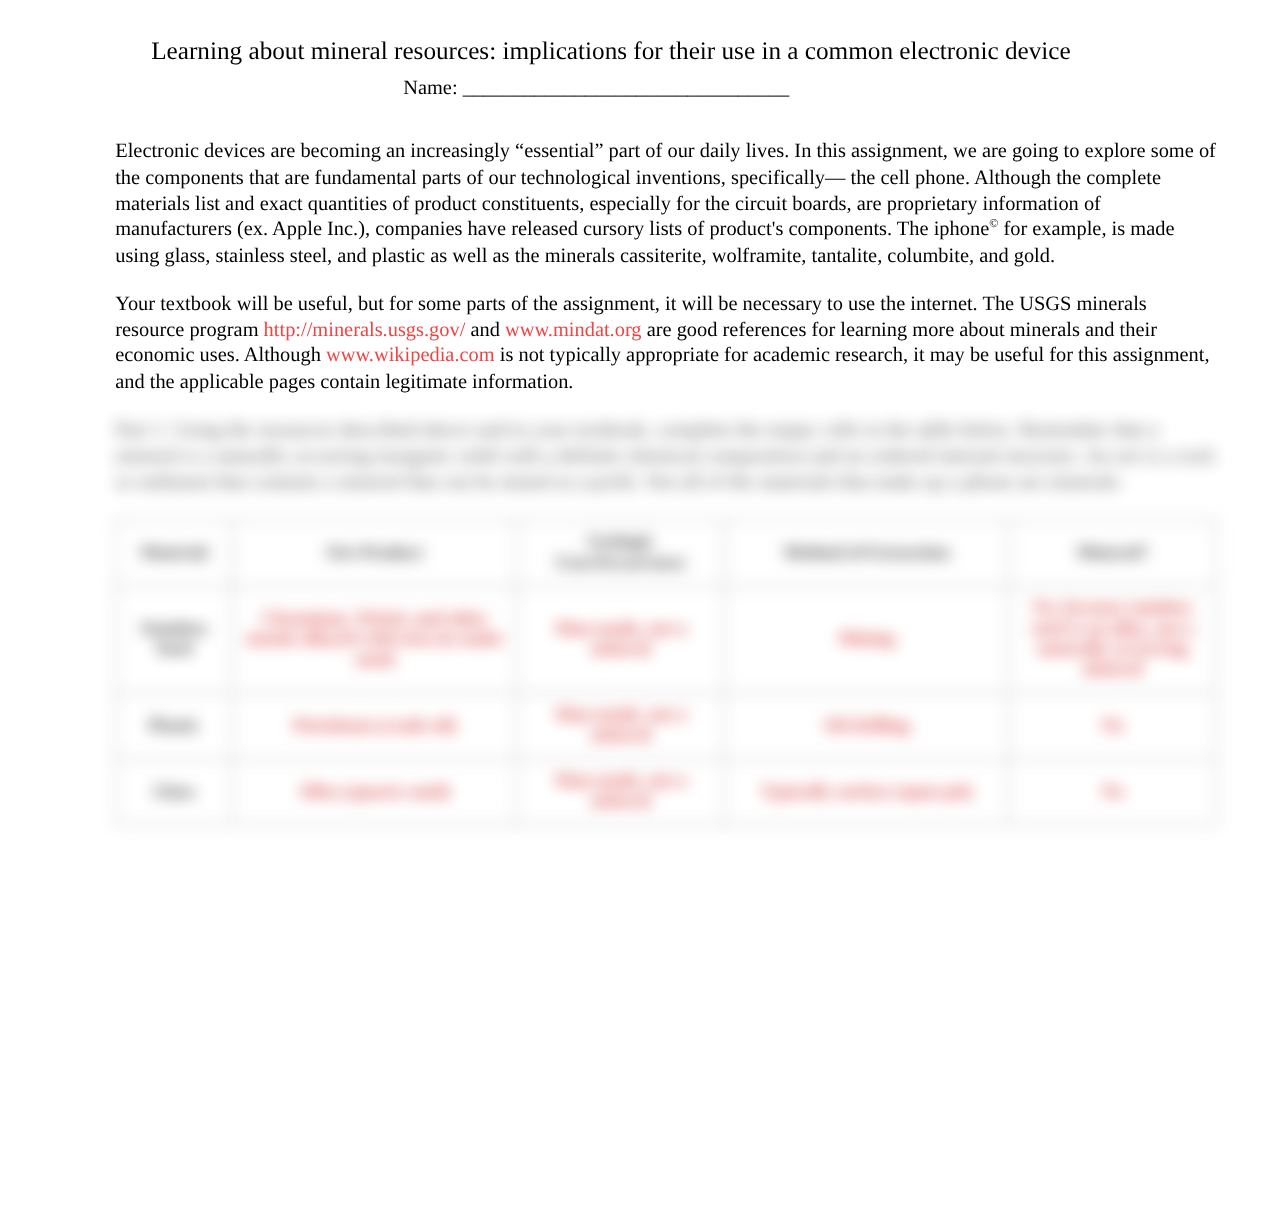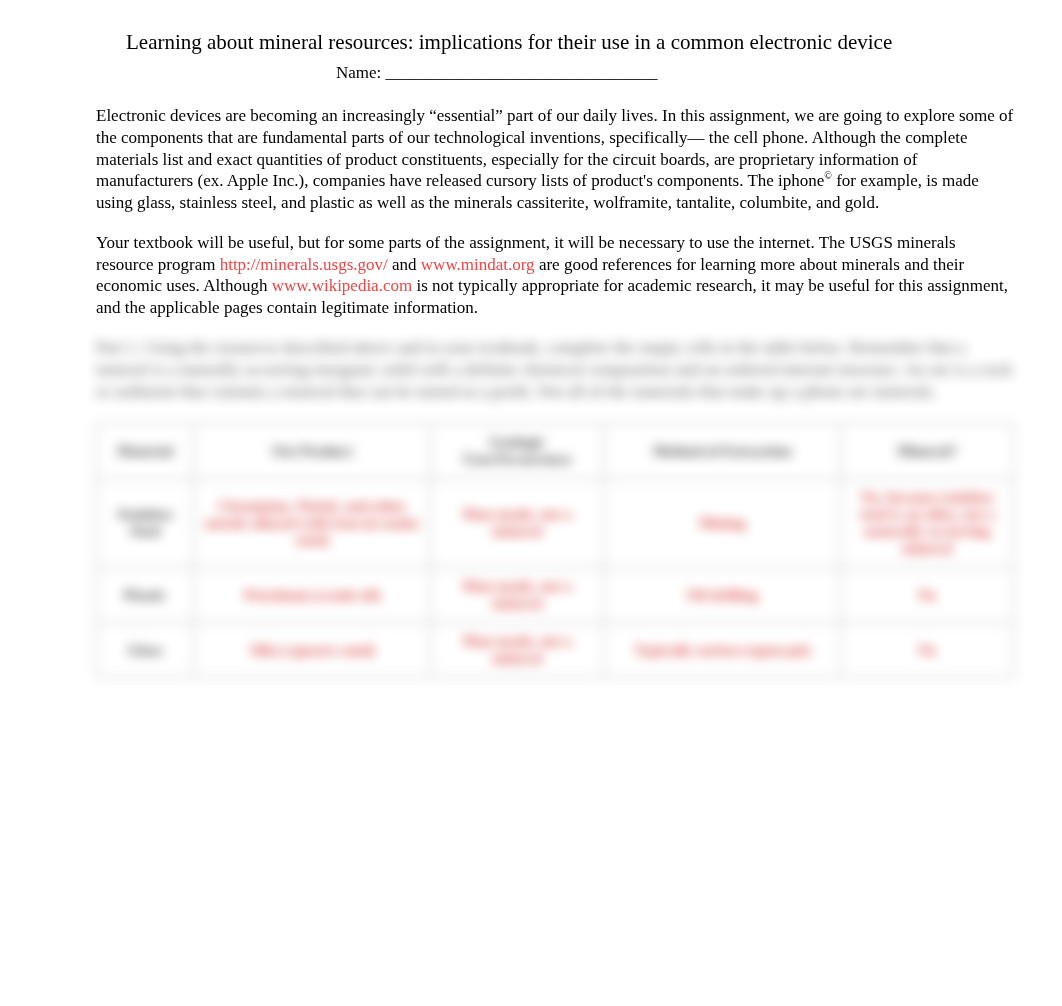--- a/index.html
+++ b/index.html
@@ -15,21 +15,21 @@
       padding: 30px 48px 30px 96px;
     }
     .title {
       font-size: 21px;
       font-weight: 400;
       text-align: left;
       margin: 0 0 8px 30px;
     }
     .name-line {
       font-size: 17px;
-      margin: 6px 0 22px 240px;
+      margin: 6px 0 32px 240px;
     }
     .para {
       font-size: 17px;
       line-height: 1.28;
       margin: 12px 0 18px 0;
     }
     a.link { color: #ef4444; text-decoration: none; }
     sup { font-size: 10px; vertical-align: super; }
     .blurred-section {
       filter: blur(6px);

